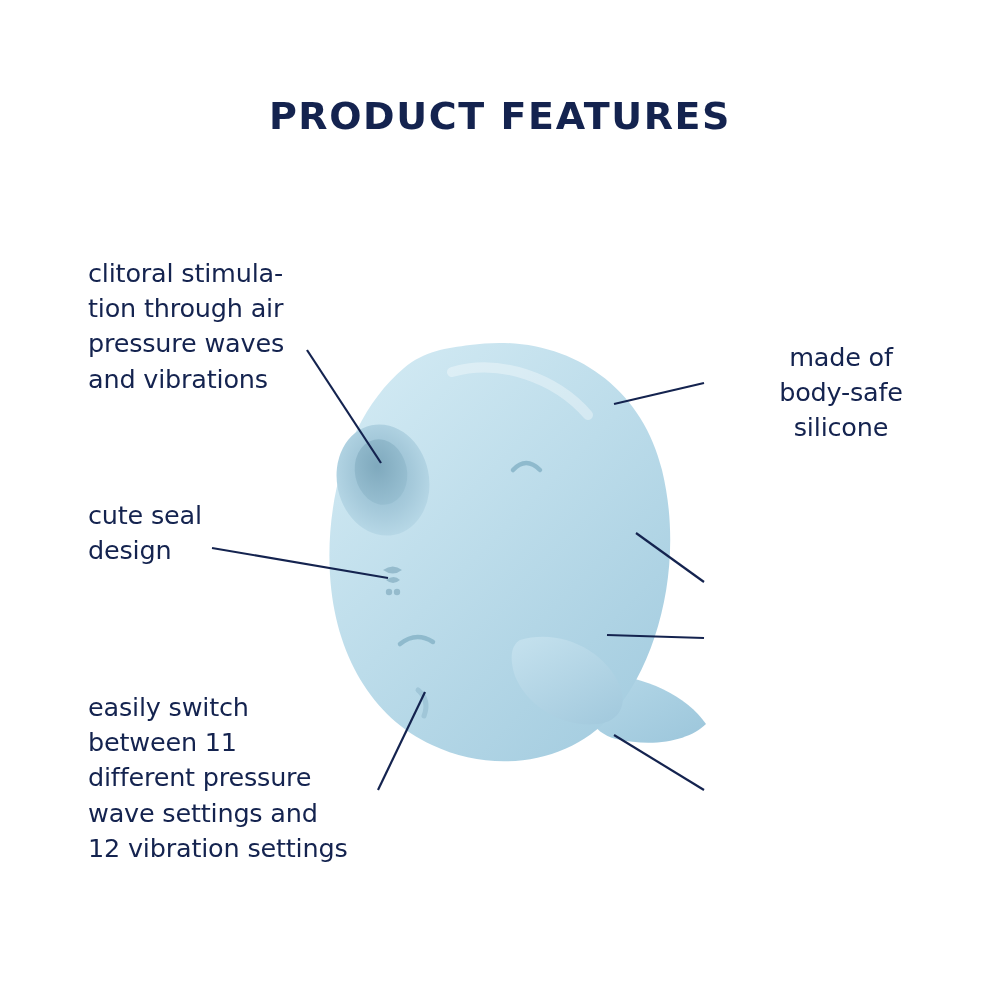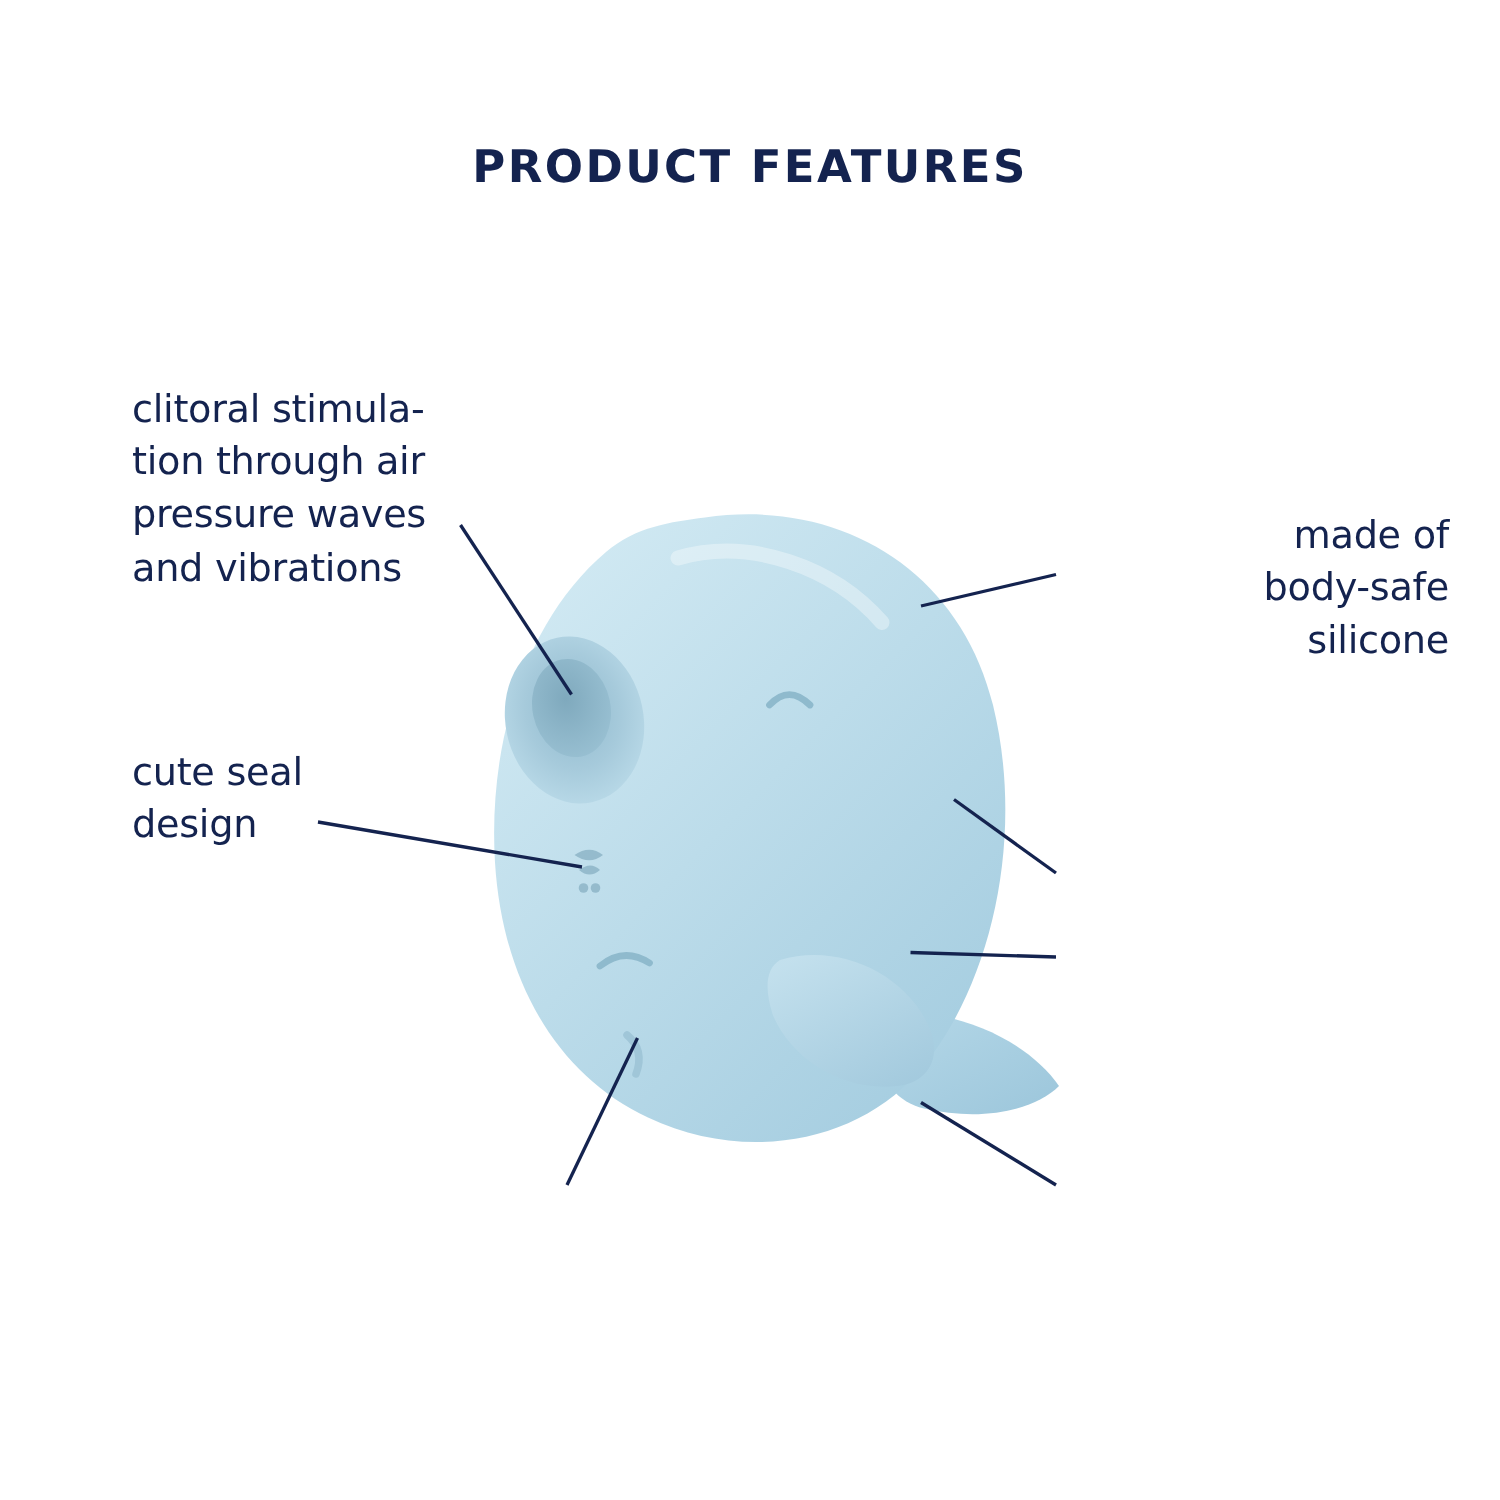--- a/index.html
+++ b/index.html
@@ -20,37 +20,37 @@
     width: 1000px;
     height: 1000px;
     background: #ffffff;
   }
   #title {
     position: absolute;
     left: 0;
     top: 94px;
     width: 1000px;
     text-align: center;
-    font-size: 30px;
+    font-size: 38px;
     font-weight: bold;
     letter-spacing: 1.6px;
     color: #14234f;
     font-family: "DejaVu Sans", sans-serif;
   }
   .callout {
     position: absolute;
     color: #14234f;
     font-size: 25.5px;
     line-height: 1.38;
     font-family: "DejaVu Sans", sans-serif;
     white-space: pre-line;
     letter-spacing: -0.2px;
   }
   .callout.left { text-align: left; }
-  .callout.right { text-align: right; }
+  .callout.right { text-align: center; }
 
   #c-clitoral { left: 88px; top: 256px; width: 260px; }
   #c-cute     { left: 88px; top: 498px; width: 230px; }
   #c-easy     { left: 88px; top: 690px; width: 290px; }
   #c-silicone { left: 716px; top: 340px; width: 250px; }
   #c-motors   { left: 716px; top: 532px; width: 250px; }
   #c-magnetic { left: 716px; top: 770px; width: 250px; }
 
   #artwork {
     position: absolute;
@@ -132,17 +132,22 @@
       <path d="M704,790 L614,735"></path>
     </g>
   </svg>
 
   <div class="callout left" id="c-clitoral">clitoral stimula-
 tion through air
 pressure waves
 and vibrations</div>
   <div class="callout left" id="c-cute">cute seal
 design</div>
+  <div class="callout left" id="c-easy">easily switch
+between 11
+different pressure
+wave settings and
+12 vibration settings</div>
   <div class="callout right" id="c-silicone">made of
 body-safe
 silicone</div>
 
 </div>
 
 </body></html>

